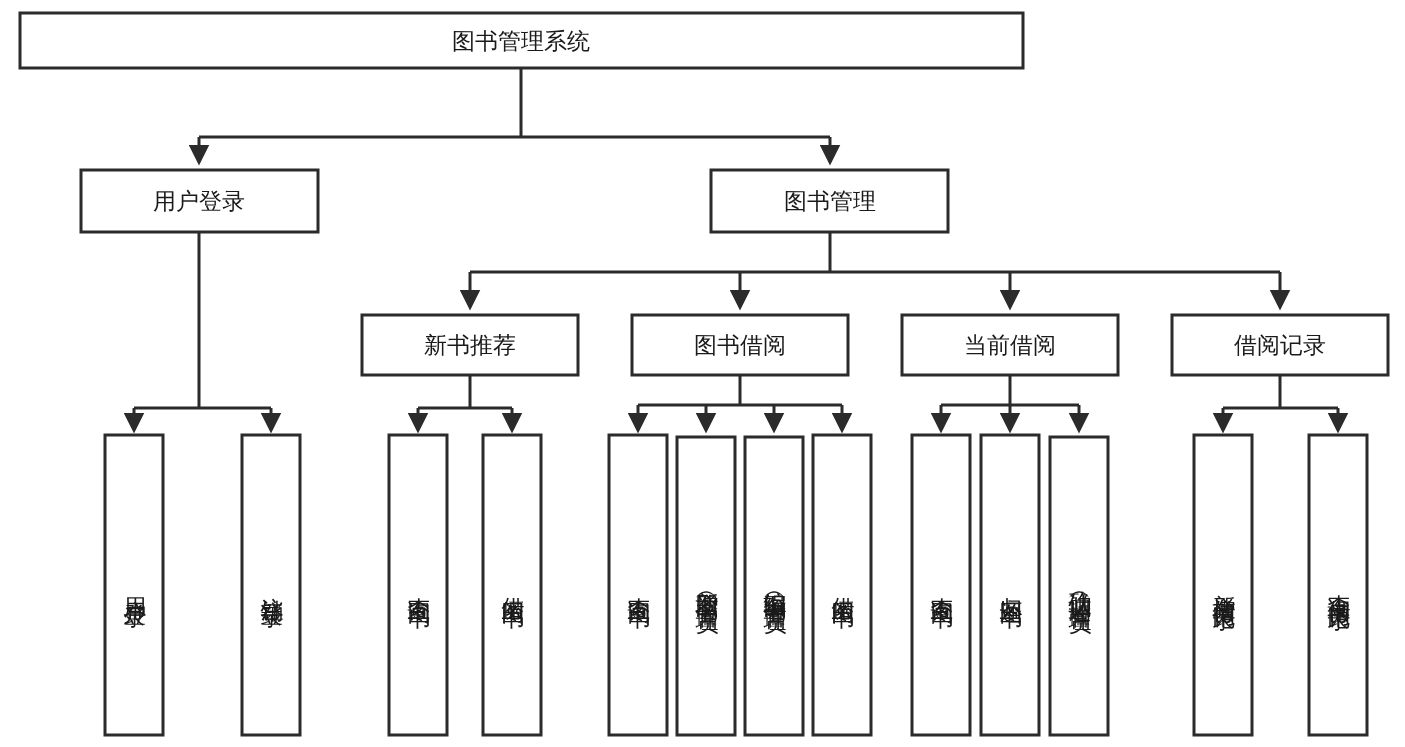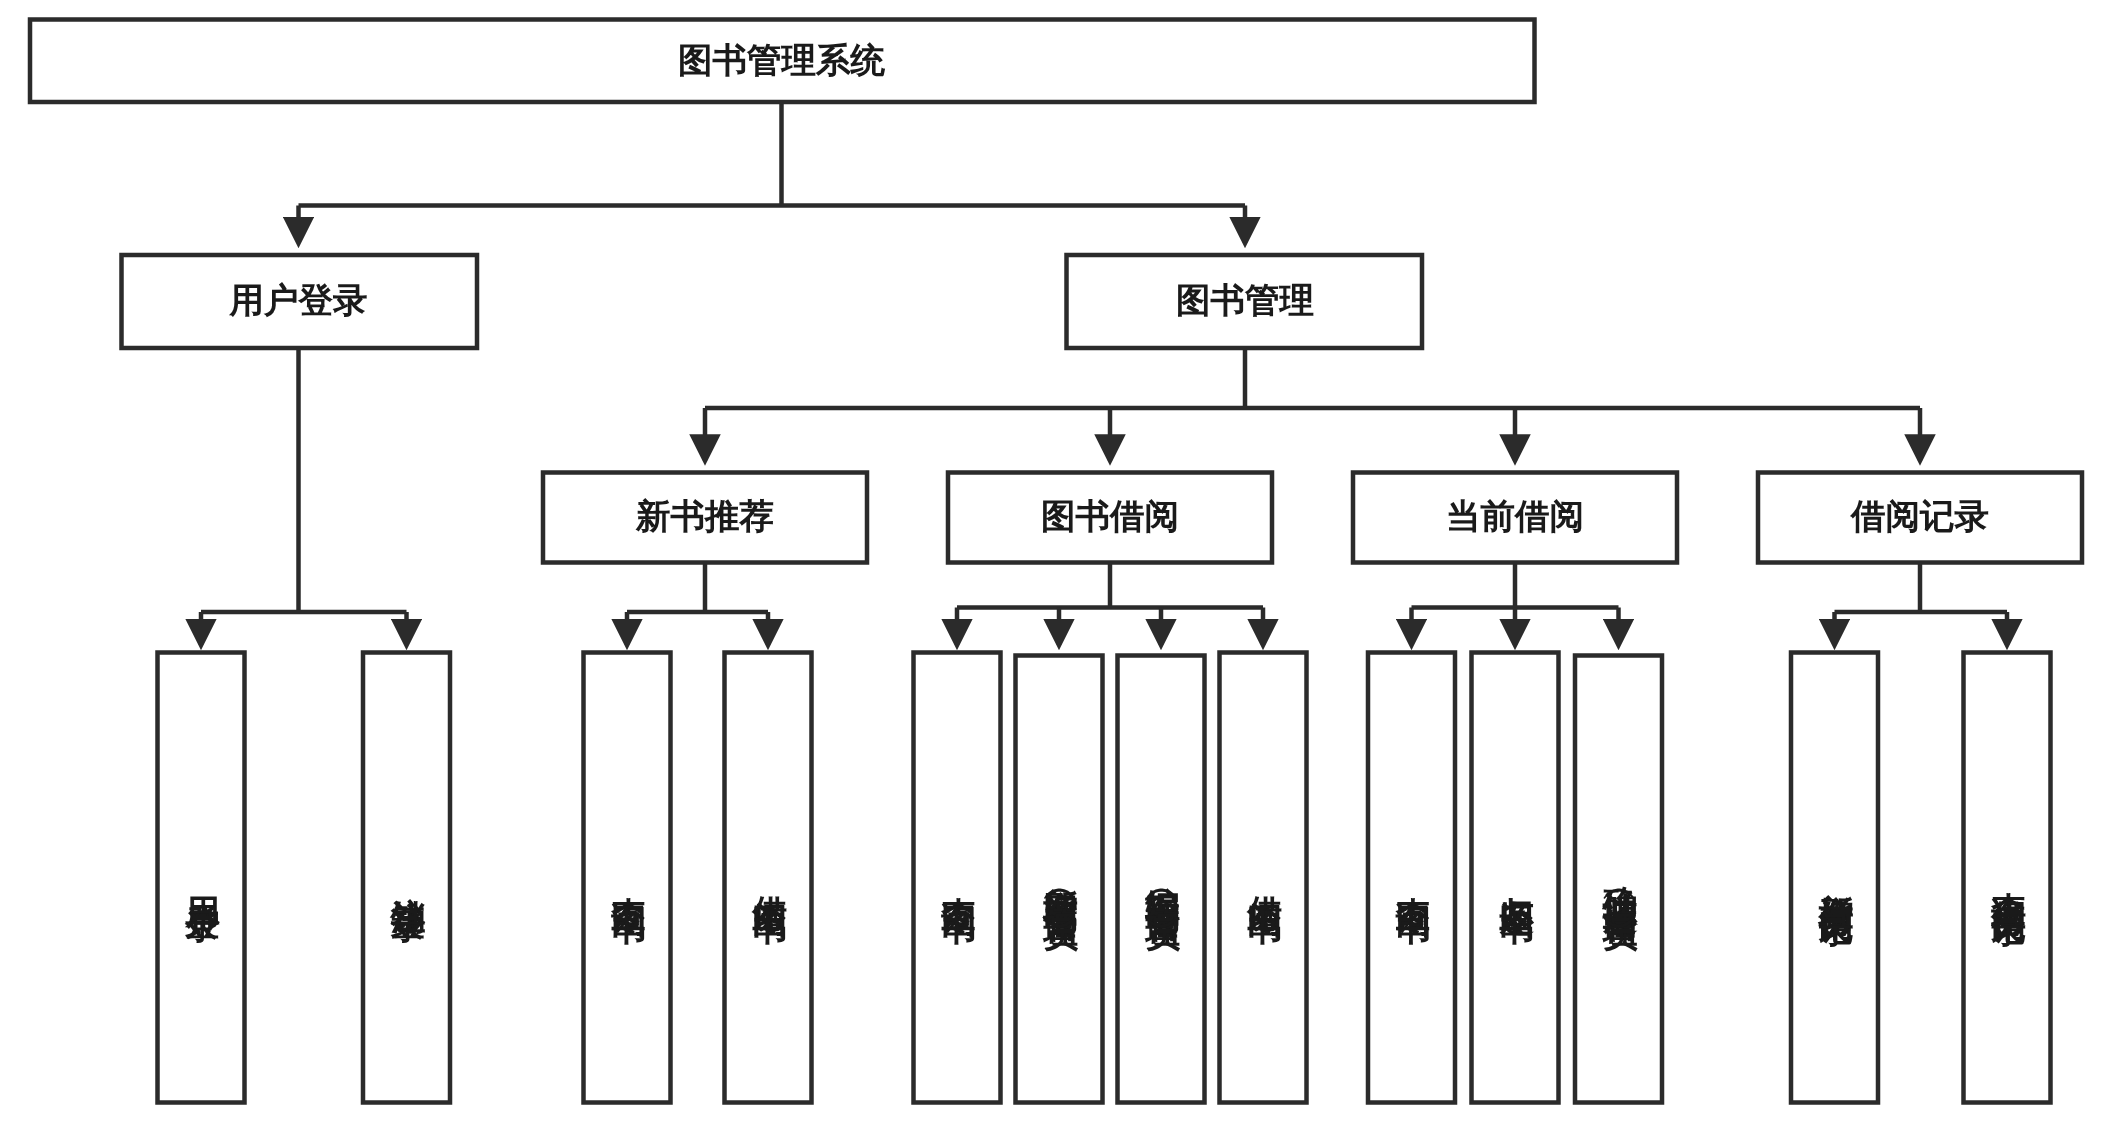--- a/index.html
+++ b/index.html
@@ -1,18 +1,18 @@
 <!DOCTYPE html>
 <html><head>
 <meta charset="utf-8">
 <style>
   html,body{margin:0;padding:0;background:#ffffff;}
   body{width:1405px;height:747px;overflow:hidden;
        font-family:"DejaVu Sans","Liberation Sans",sans-serif;}
-  #stage{position:relative;width:1405px;height:591px;background:#fff;font-weight:bold;}
+  #stage{position:relative;width:1405px;height:591px;background:#fff;}
   svg#diagram{position:absolute;left:0;top:0;width:1405px;height:747px;}
   .node-rect{fill:#ffffff;stroke:#2b2b2b;stroke-width:3;}
   .edge{stroke:#2b2b2b;stroke-width:3;fill:none;stroke-linecap:butt;}
   .node-label{fill:#1a1a1a;font-family:"DejaVu Sans","Liberation Sans",sans-serif;
               text-anchor:middle;dominant-baseline:middle;}
   .lbl-h{font-size:23px;}
   .lbl-v{font-size:23px;writing-mode:vertical-rl;text-orientation:upright;
          letter-spacing:3px;}
   .watermark{position:absolute;right:8px;bottom:6px;color:#bdbdbd;font-size:17px;
              font-family:"DejaVu Sans","Liberation Sans",sans-serif;

